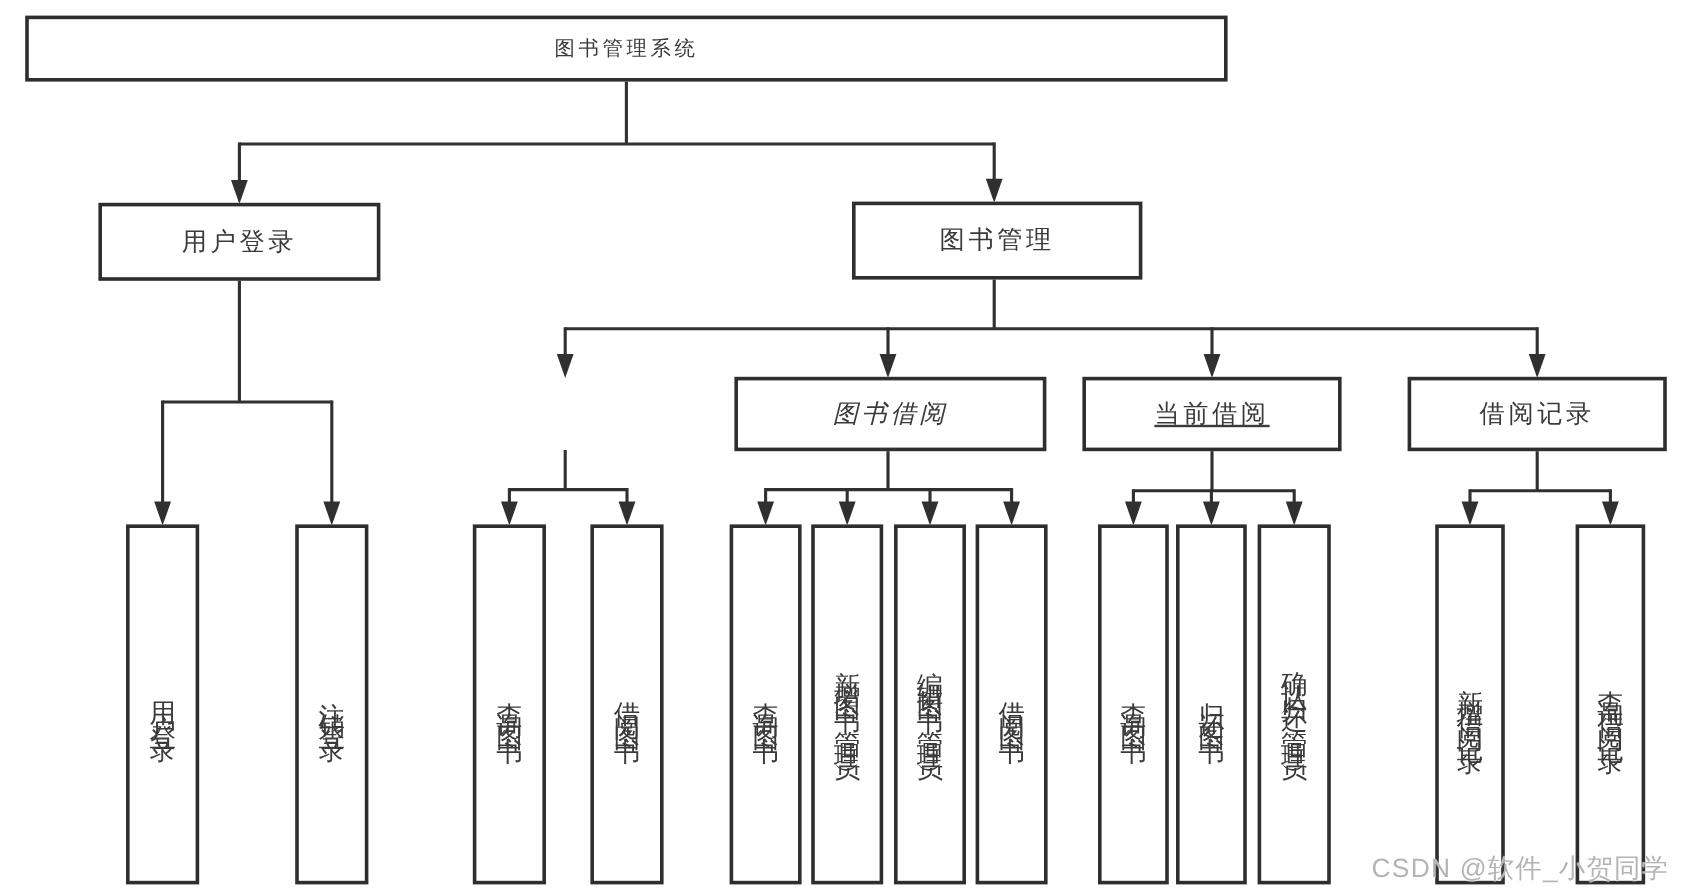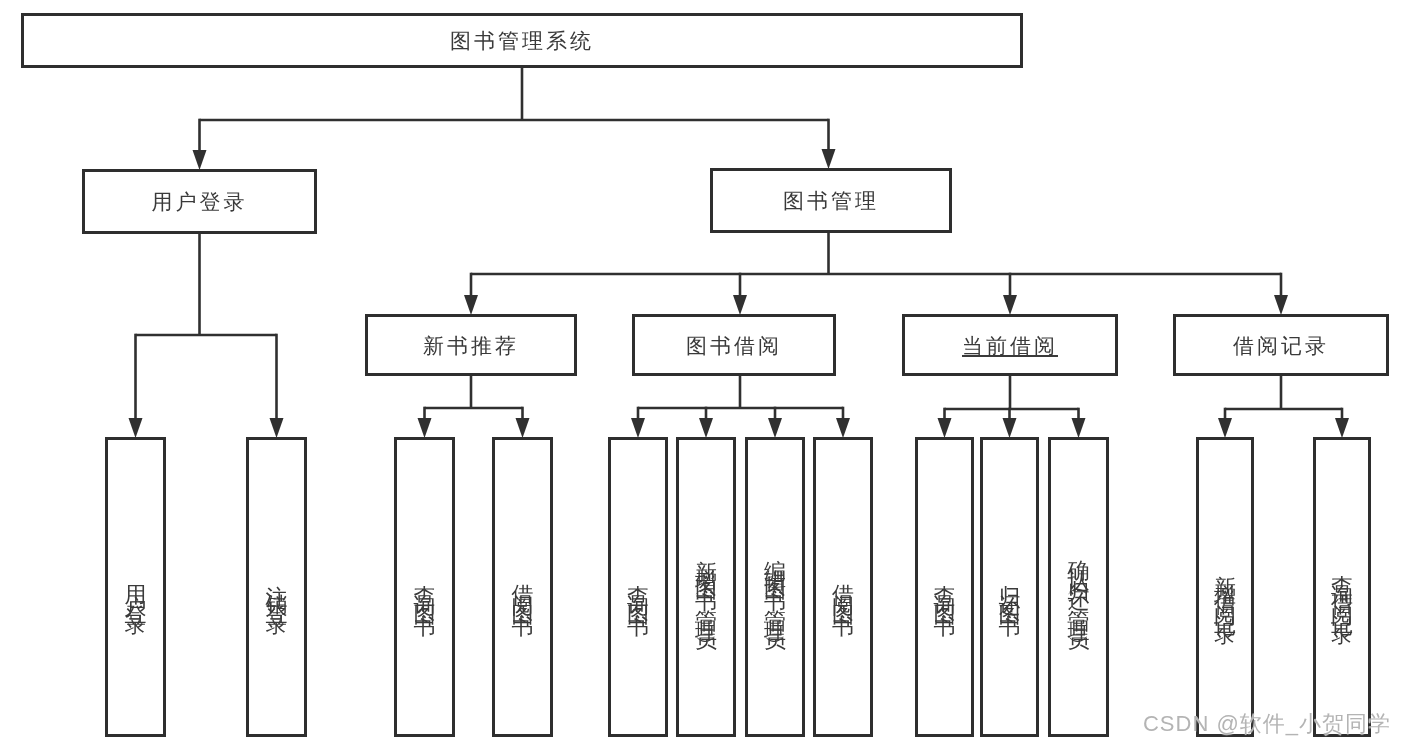--- a/index.html
+++ b/index.html
@@ -39,21 +39,21 @@
   .node.v {
     writing-mode: vertical-rl;
     text-orientation: mixed;
     font-size: 22px;
     letter-spacing: 10px;
   }
   .node.v span {
     display: inline-block;
   }
   .node.root {
-    font-size: 21px;
+    font-size: 17px;
   }
   #watermark {
     position: absolute;
     right: 14px;
     bottom: 8px;
     color: #b4b4b4;
     font-size: 22px;
     letter-spacing: 1px;
     z-index: 3;
     white-space: nowrap;
@@ -121,24 +121,21 @@
   <div id="watermark">CSDN @软件_小贺同学</div>
 <div class="node root" style="left: 21px; top: 13px; width: 1002px; height: 55px;">
       <span>图书管理系统</span>
     </div>
     <div class="node" style="left: 82px; top: 169px; width: 235px; height: 65px;">
       <span>用户登录</span>
     </div>
     <div class="node" style="left: 710px; top: 168px; width: 242px; height: 65px;">
       <span>图书管理</span>
     </div>
-    <div class="node" style="left: 365px; top: 314px; width: 212px; height: 62px;">
-      <span>新书推荐</span>
-    </div>
-    <div class="node" style="left: 632px; top: 314px; width: 204px; height: 62px;">
+    <div class="node" style="left: 612px; top: 314px; width: 260px; height: 62px; font-style: italic;">
       <span>图书借阅</span>
     </div>
     <div class="node" style="left: 902px; top: 314px; width: 216px; height: 62px; text-decoration: underline;">
       <span>当前借阅</span>
     </div>
     <div class="node" style="left: 1173px; top: 314px; width: 216px; height: 62px;">
       <span>借阅记录</span>
     </div>
     <div class="node v" style="left: 105px; top: 437px; width: 61px; height: 300px;">
       <span>用户登录</span>

